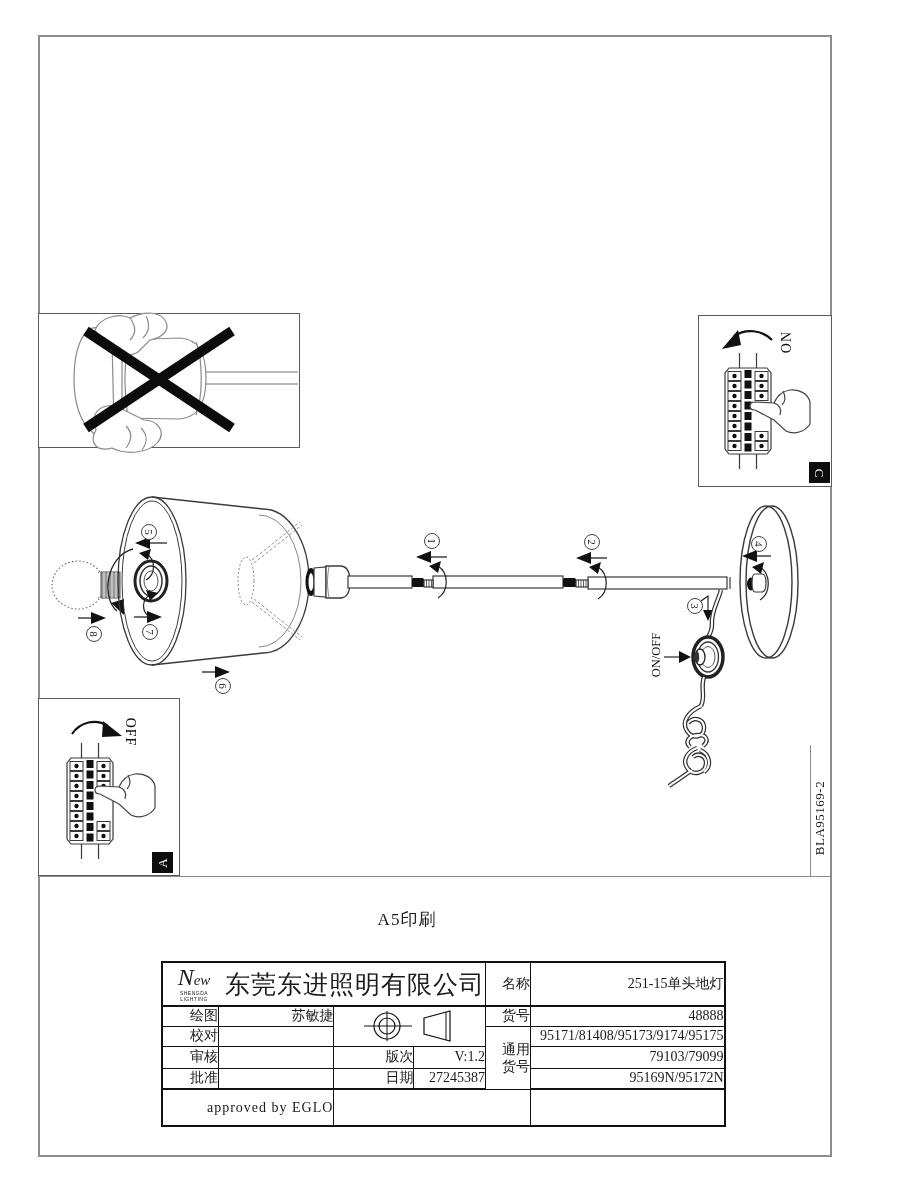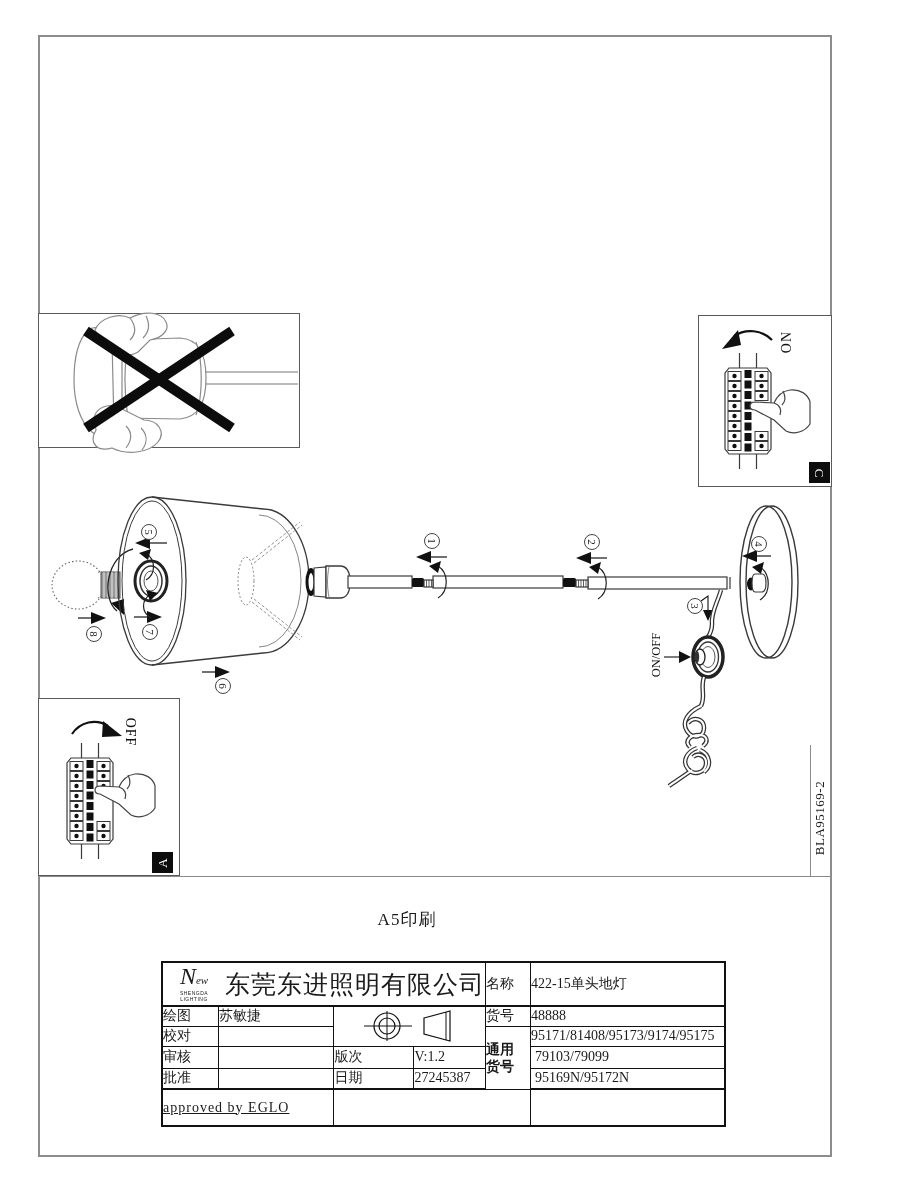--- a/index.html
+++ b/index.html
@@ -24,36 +24,36 @@
     display:flex;align-items:center;justify-content:center;font-size:13px;}
   
   #artwork{left:0;top:0;width:900px;height:1200px;pointer-events:none;}
   
   .print-note{left:352px;top:908px;width:110px;text-align:center;font-size:17px;letter-spacing:1px;}
   .drawing-code{left:765px;top:810px;width:110px;height:16px;font-size:13px;letter-spacing:.5px;
     text-align:center;transform:rotate(-90deg);}
   
   .tblock{left:161px;top:961px;}
   .tblock table{border-collapse:collapse;table-layout:fixed;border:2px solid #111;}
-  .tblock td{border:1px solid #111;padding:0;text-align:left;vertical-align:middle;
+  .tblock td{border:1px solid #111;padding:0;text-align:right;vertical-align:middle;
     font-size:14px;overflow:hidden;white-space:nowrap;}
   .tblock tr.thick td{border-bottom-width:2px;}
   .company-cell{text-align:left !important;}
   .company-wrap{display:flex;align-items:center;gap:6px;padding-left:6px;}
   .logo{width:50px;text-align:center;line-height:1;}
   .logo-script{font-style:italic;font-size:24px;line-height:20px;}
-  .logo-script .ew{font-size:11px;}
+  .logo-script .ew{font-size:15px;}
   .logo-sub{font-size:5px;letter-spacing:.5px;line-height:6px;font-family:"Liberation Sans",sans-serif;}
   .company-name{font-size:25px;letter-spacing:1px;}
   .name-value{font-size:17px;}
   .item-value{font-size:19px;}
   .common-small{font-size:13.5px;}
   .common-mid{font-size:18px;text-align:right;padding-left:4px !important;}
-  .common-label div{line-height:17px;font-weight:bold;}
-  .approved{font-size:13px;letter-spacing:1px;text-decoration:underline;}
+  .common-label div{line-height:17px;}
+  .approved{font-size:13px;letter-spacing:1px;}
   .sym-cell svg{display:block;margin:0 auto;}
 </style>
 </head>
 <body>
 
 <div id="canvas">
 
   <div class="abs page-border"></div>
   <div class="abs hline" style="left:38px;top:876px;width:794px;"></div>
   <div class="abs vline" style="left:810px;top:745px;height:131px;"></div>
@@ -327,21 +327,21 @@
           <div class="company-wrap">
             <div class="logo">
               <div class="logo-script"><i>N</i><span class="ew">ew</span></div>
               <div class="logo-sub">SHENGDA</div>
               <div class="logo-sub">LIGHTING</div>
             </div>
             <div class="company-name">东莞东进照明有限公司</div>
           </div>
         </td>
         <td>名称</td>
-        <td class="name-value">422-15单头地灯</td>
+        <td class="name-value">251-15单头地灯</td>
       </tr>
       <tr style="height:20px;padding-left:36px;">
         <td>绘图</td>
         <td>苏敏捷</td>
         <td colspan="2" rowspan="2" class="sym-cell">
           <svg width="100" height="36" viewBox="0 0 100 36">
             <line x1="4" y1="18" x2="52" y2="18" stroke="#111" stroke-width="1"></line>
             <line x1="27" y1="3" x2="27" y2="33" stroke="#111" stroke-width="1"></line>
             <circle cx="27" cy="18" r="8" fill="none" stroke="#111" stroke-width="1.2"></circle>
             <circle cx="27" cy="18" r="13" fill="none" stroke="#111" stroke-width="1.2"></circle>

